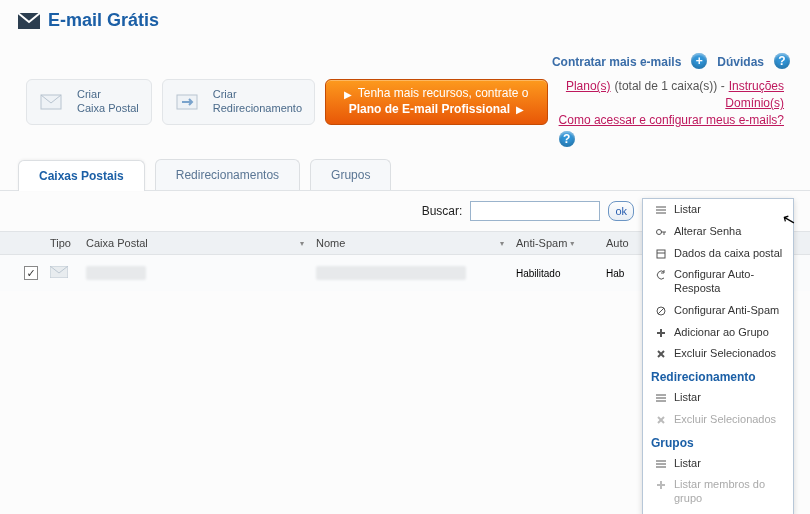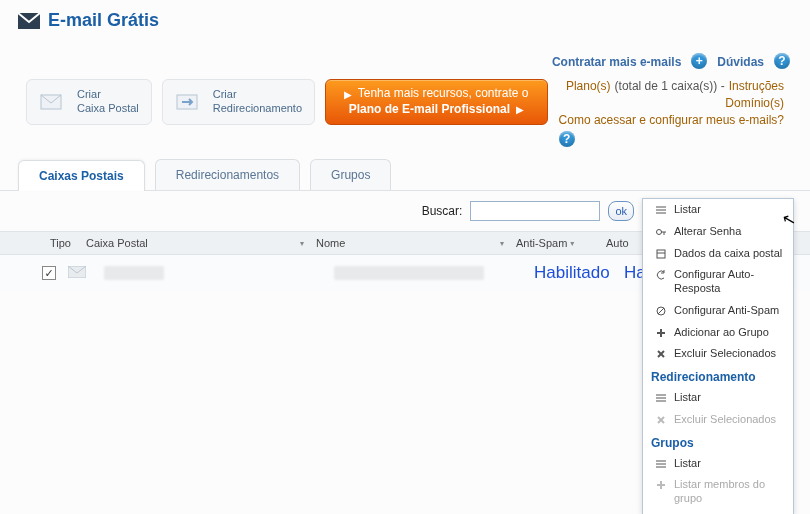--- a/index.html
+++ b/index.html
@@ -92,21 +92,21 @@
 }
 .right-links {
   margin-left: auto;
   display: flex;
   flex-direction: column;
   align-items: flex-end;
   gap: 3px;
   font-size: 12px;
 }
 .right-links .line { display: flex; gap: 4px; align-items: center; }
-.link { color: #a16207; cursor: pointer; }
+.link { color: #be185d; text-decoration: underline; cursor: pointer; }
 .plain-text { color: #555; }
 .help-line { display: flex; align-items: flex-start; gap: 4px; margin-top: 0; flex-direction: column; }
 .tabs {
   display: flex;
   gap: 10px;
   padding: 6px 18px 0;
   border-bottom: 1px solid #e0e3e6;
 }
 .tab {
   padding: 8px 20px;
@@ -183,23 +183,23 @@
 .col-check { width: 26px; }
 .col-tipo { width: 36px; }
 .col-caixa { width: 230px; }
 .col-nome { width: 200px; }
 .col-spam { width: 90px; }
 .col-auto { flex: 1; }
 .table-row {
   display: flex;
   align-items: center;
   height: 36px;
-  padding: 0 36px;
-  font-size: 17px;
-  color: #1d4ed8;
+  padding: 0 18px;
+  font-size: 10px;
+  color: #000000;
 }
 .table-row.alt { background: #fafbfc; }
 .td { padding: 0 6px; }
 .blur-box {
   background: #e7e9eb;
   height: 14px;
   border-radius: 2px;
   filter: blur(1px);
 }
 .blur1 { width: 60px; }

